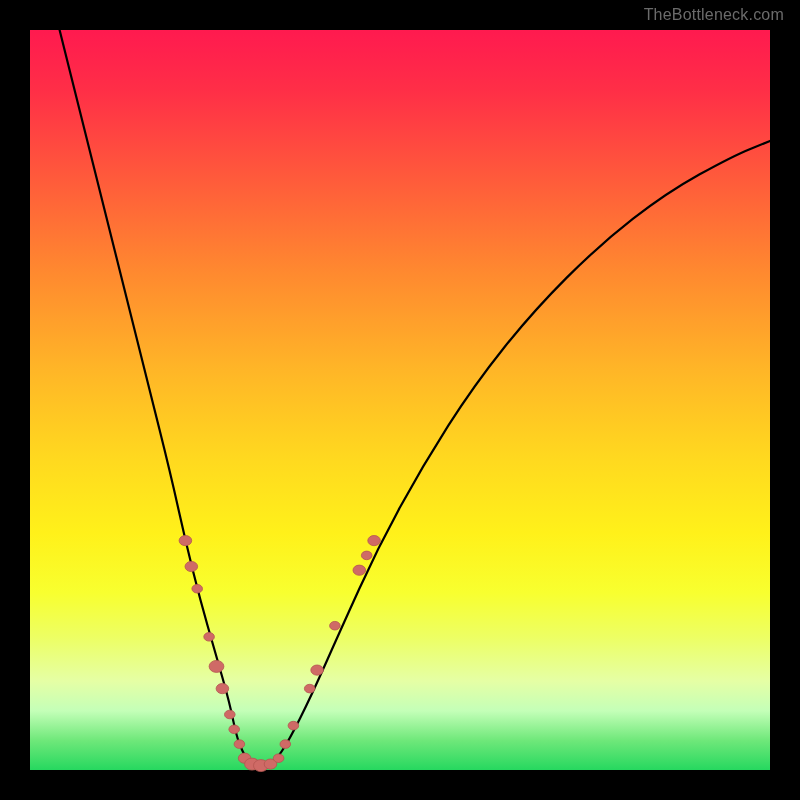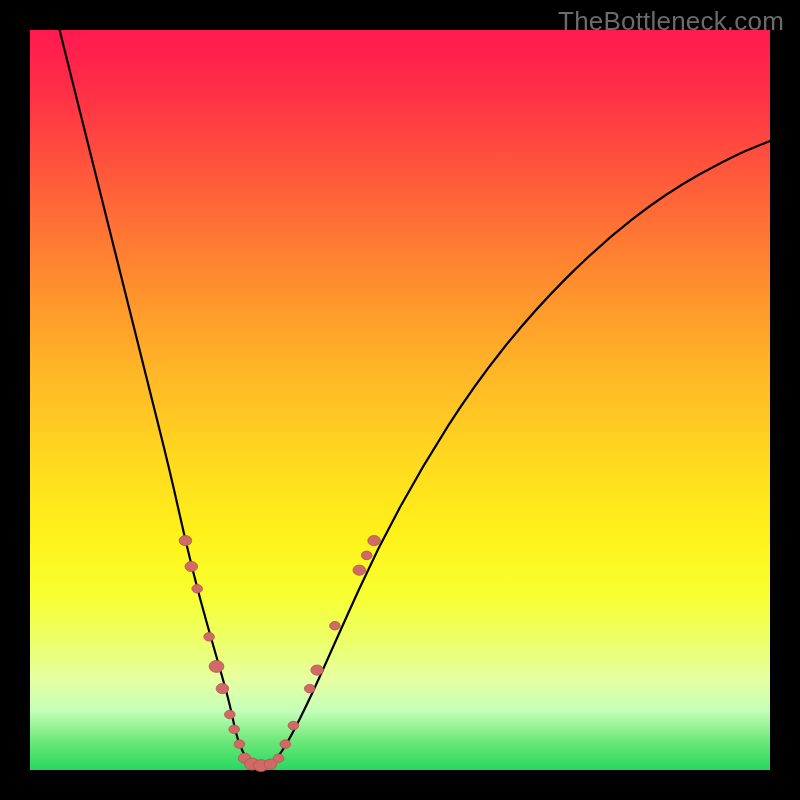--- a/index.html
+++ b/index.html
@@ -39,21 +39,21 @@
       #e5ffa5 88%,
       #c4ffb8 92%,
       #6fe87a 96%,
       #26d85f 100%
     );
   }
   .watermark {
     position: absolute;
     top: 6px;
     right: 16px;
-    font-size: 26px;
+    font-size: 16px;
     font-weight: 500;
     color: #6b6b6b;
     letter-spacing: 0.2px;
     user-select: none;
   }
   svg.curve {
     position: absolute;
     left: 0;
     top: 0;
     width: 740px;

